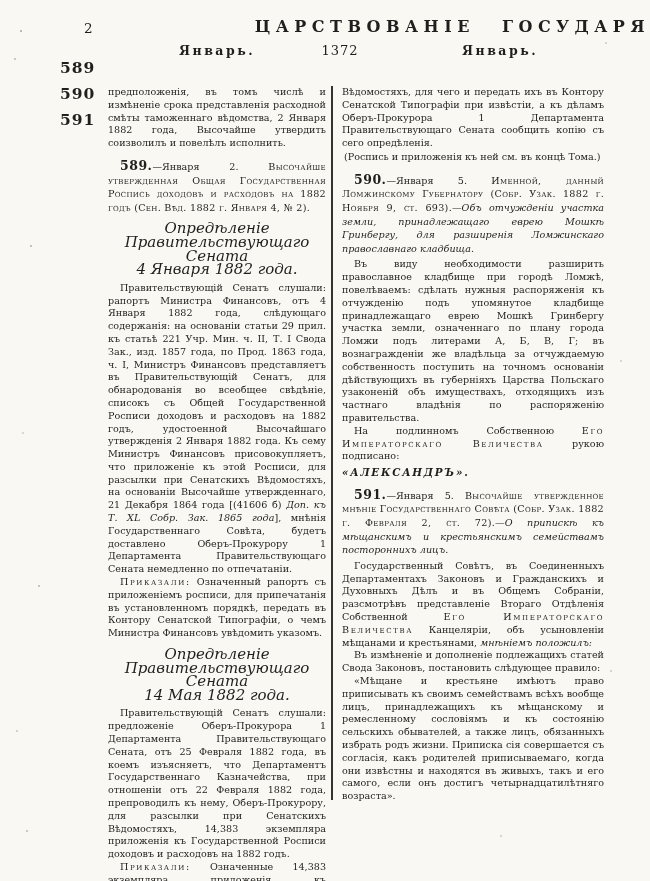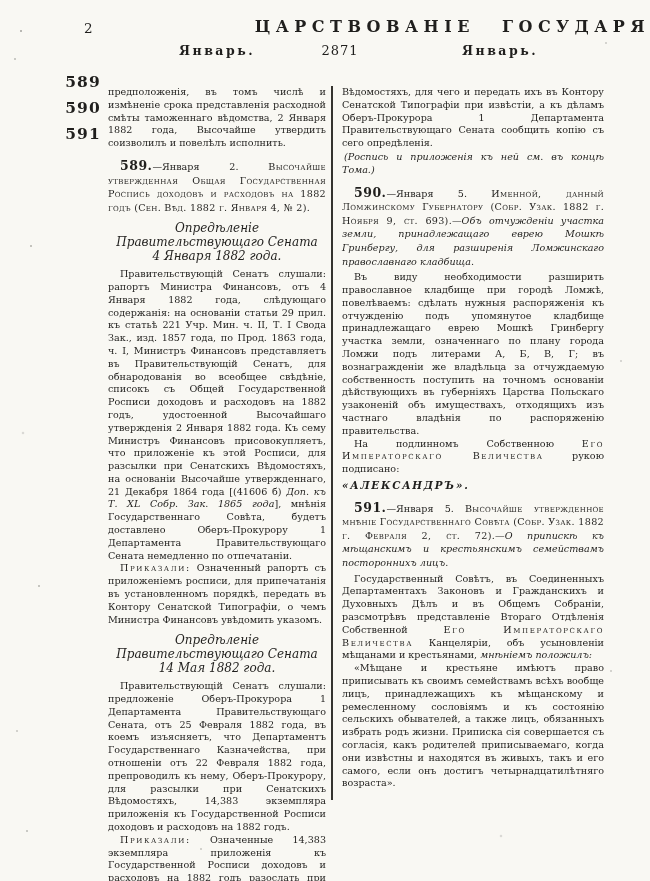--- a/index.html
+++ b/index.html
@@ -38,60 +38,60 @@
   }
   .running-month {
     position: absolute; top: 43px; text-align: center;
     font-size: 12.5px; letter-spacing: 2.5px; font-weight: bold;
   }
   .running-month.left  { left: 108px; width: 218px; }
   .running-month.right { left: 400px; width: 200px; }
   .running-year { position: absolute; top: 43px; left: 280px; width: 120px; text-align: center; font-size: 13px; letter-spacing: 1px; }
 
   .margin-numbers {
-    position: absolute; left: 60px; top: 69px; width: 46px;
+    position: absolute; left: 60px; top: 55px; width: 46px;
     font-weight: bold; font-size: 15.5px; line-height: 26px;
-    text-align: center; letter-spacing: 1px;
+    letter-spacing: 1px;
   }
   .margin-numbers span { display: block; }
 
   .divider { position: absolute; left: 331px; top: 86px; width: 2px; height: 714px; background: #35332f; }
 
   .col { position: absolute; top: 86px; font-size: 9.6px; line-height: 12.8px; }
   .col-left  { left: 108px; width: 218px; }
   .col-right { left: 342px; width: 262px; }
 
   .col p { margin: 0; text-align: justify; text-indent: 12px; }
   .p-flush { text-indent: 0 !important; }
   .entry-head { margin-top: 9px !important; margin-bottom: 3px !important; line-height: 13.6px !important; }
   .num { font-weight: bold; font-size: 12.5px; letter-spacing: .5px; }
   .sc { font-variant: small-caps; letter-spacing: .3px; }
   .ital { font-style: italic; }
   .def-head {
     text-align: center !important; text-indent: 0 !important;
-    font-style: italic; font-size: 12px; line-height: 13.6px;
+    font-style: italic; font-size: 15px; line-height: 13.6px;
     margin: 8px 0 5px 0 !important;
   }
   .label-sc { font-variant: small-caps; letter-spacing: 1.6px; }
-  .note { font-style: italic; text-indent: 2px !important; margin-top: 1px !important; }
+  .note { text-indent: 2px !important; margin-top: 1px !important; }
   .signature {
     text-align: left; text-indent: 0 !important;
     font-style: italic; font-weight: bold; letter-spacing: 1.8px;
     font-size: 10.3px; margin: 3px 4px 6px 0 !important;
   }
 </style>
 </head>
 <body>
 
 <div class="scan-noise"></div>
 
 <div class="page-number">2</div>
 <div class="main-title">ЦАРСТВОВАНІЕ ГОСУДАРЯ</div>
 <div class="running-month left">Январь.</div>
-<div class="running-year">2871</div>
+<div class="running-year">1372</div>
 <div class="running-month right">Январь.</div>
 
 <div class="margin-numbers">
   <span>589</span>
   <span>590</span>
   <span>591</span>
 </div>
 
 <div class="divider"></div>
 
@@ -123,15 +123,16 @@
   <p>Въ виду необходимости разширить православное кладбище при городѣ Ломжѣ, повелѣваемъ: сдѣлать нужныя распоряженія къ отчужденію подъ упомянутое кладбище принадлежащаго еврею Мошкѣ Гринбергу участка земли, означеннаго по плану города Ломжи подъ литерами А, Б, В, Г; въ вознагражденіи же владѣльца за отчуждаемую собственность поступить на точномъ основаніи дѣйствующихъ въ губерніяхъ Царства Польскаго узаконеній объ имуществахъ, отходящихъ изъ частнаго владѣнія по распоряженію правительства.</p>
 
   <p><span>На подлинномъ Собственною </span><span class="label-sc">Его Императорскаго Величества</span><span> рукою подписано:</span></p>
 
   <p class="signature">«АЛЕКСАНДРЪ».</p>
 
   <p class="entry-head"><span class="num">591.</span><span>—Января 5. </span><span class="sc">Высочайше утвержденное мнѣніе Государственнаго Совѣта (Собр. Узак. 1882 г. Февраля 2, ст. 72).</span><span class="ital">—О припискѣ къ мѣщанскимъ и крестьянскимъ семействамъ постороннихъ лицъ.</span></p>
 
   <p><span>Государственный Совѣтъ, въ Соединенныхъ Департаментахъ Законовъ и Гражданскихъ и Духовныхъ Дѣлъ и въ Общемъ Собраніи, разсмотрѣвъ представленіе Втораго Отдѣленія Собственной </span><span class="label-sc">Его Императорскаго Величества</span><span> Канцеляріи, объ усыновленіи мѣщанами и крестьянами, </span><span class="ital">мнѣніемъ положилъ:</span></p>
 
+  <p>Въ измѣненіе и дополненіе подлежащихъ статей Свода Законовъ, постановить слѣдующее правило:</p>
 
   <p>«Мѣщане и крестьяне имѣютъ право приписывать къ своимъ семействамъ всѣхъ вообще лицъ, принадлежащихъ къ мѣщанскому и ремесленному сословіямъ и къ состоянію сельскихъ обывателей, а также лицъ, обязанныхъ избрать родъ жизни. Приписка сія совершается съ согласія, какъ родителей приписываемаго, когда они извѣстны и находятся въ живыхъ, такъ и его самого, если онъ достигъ четырнадцатилѣтняго возраста».</p>
 </div>
 
 </body></html>

